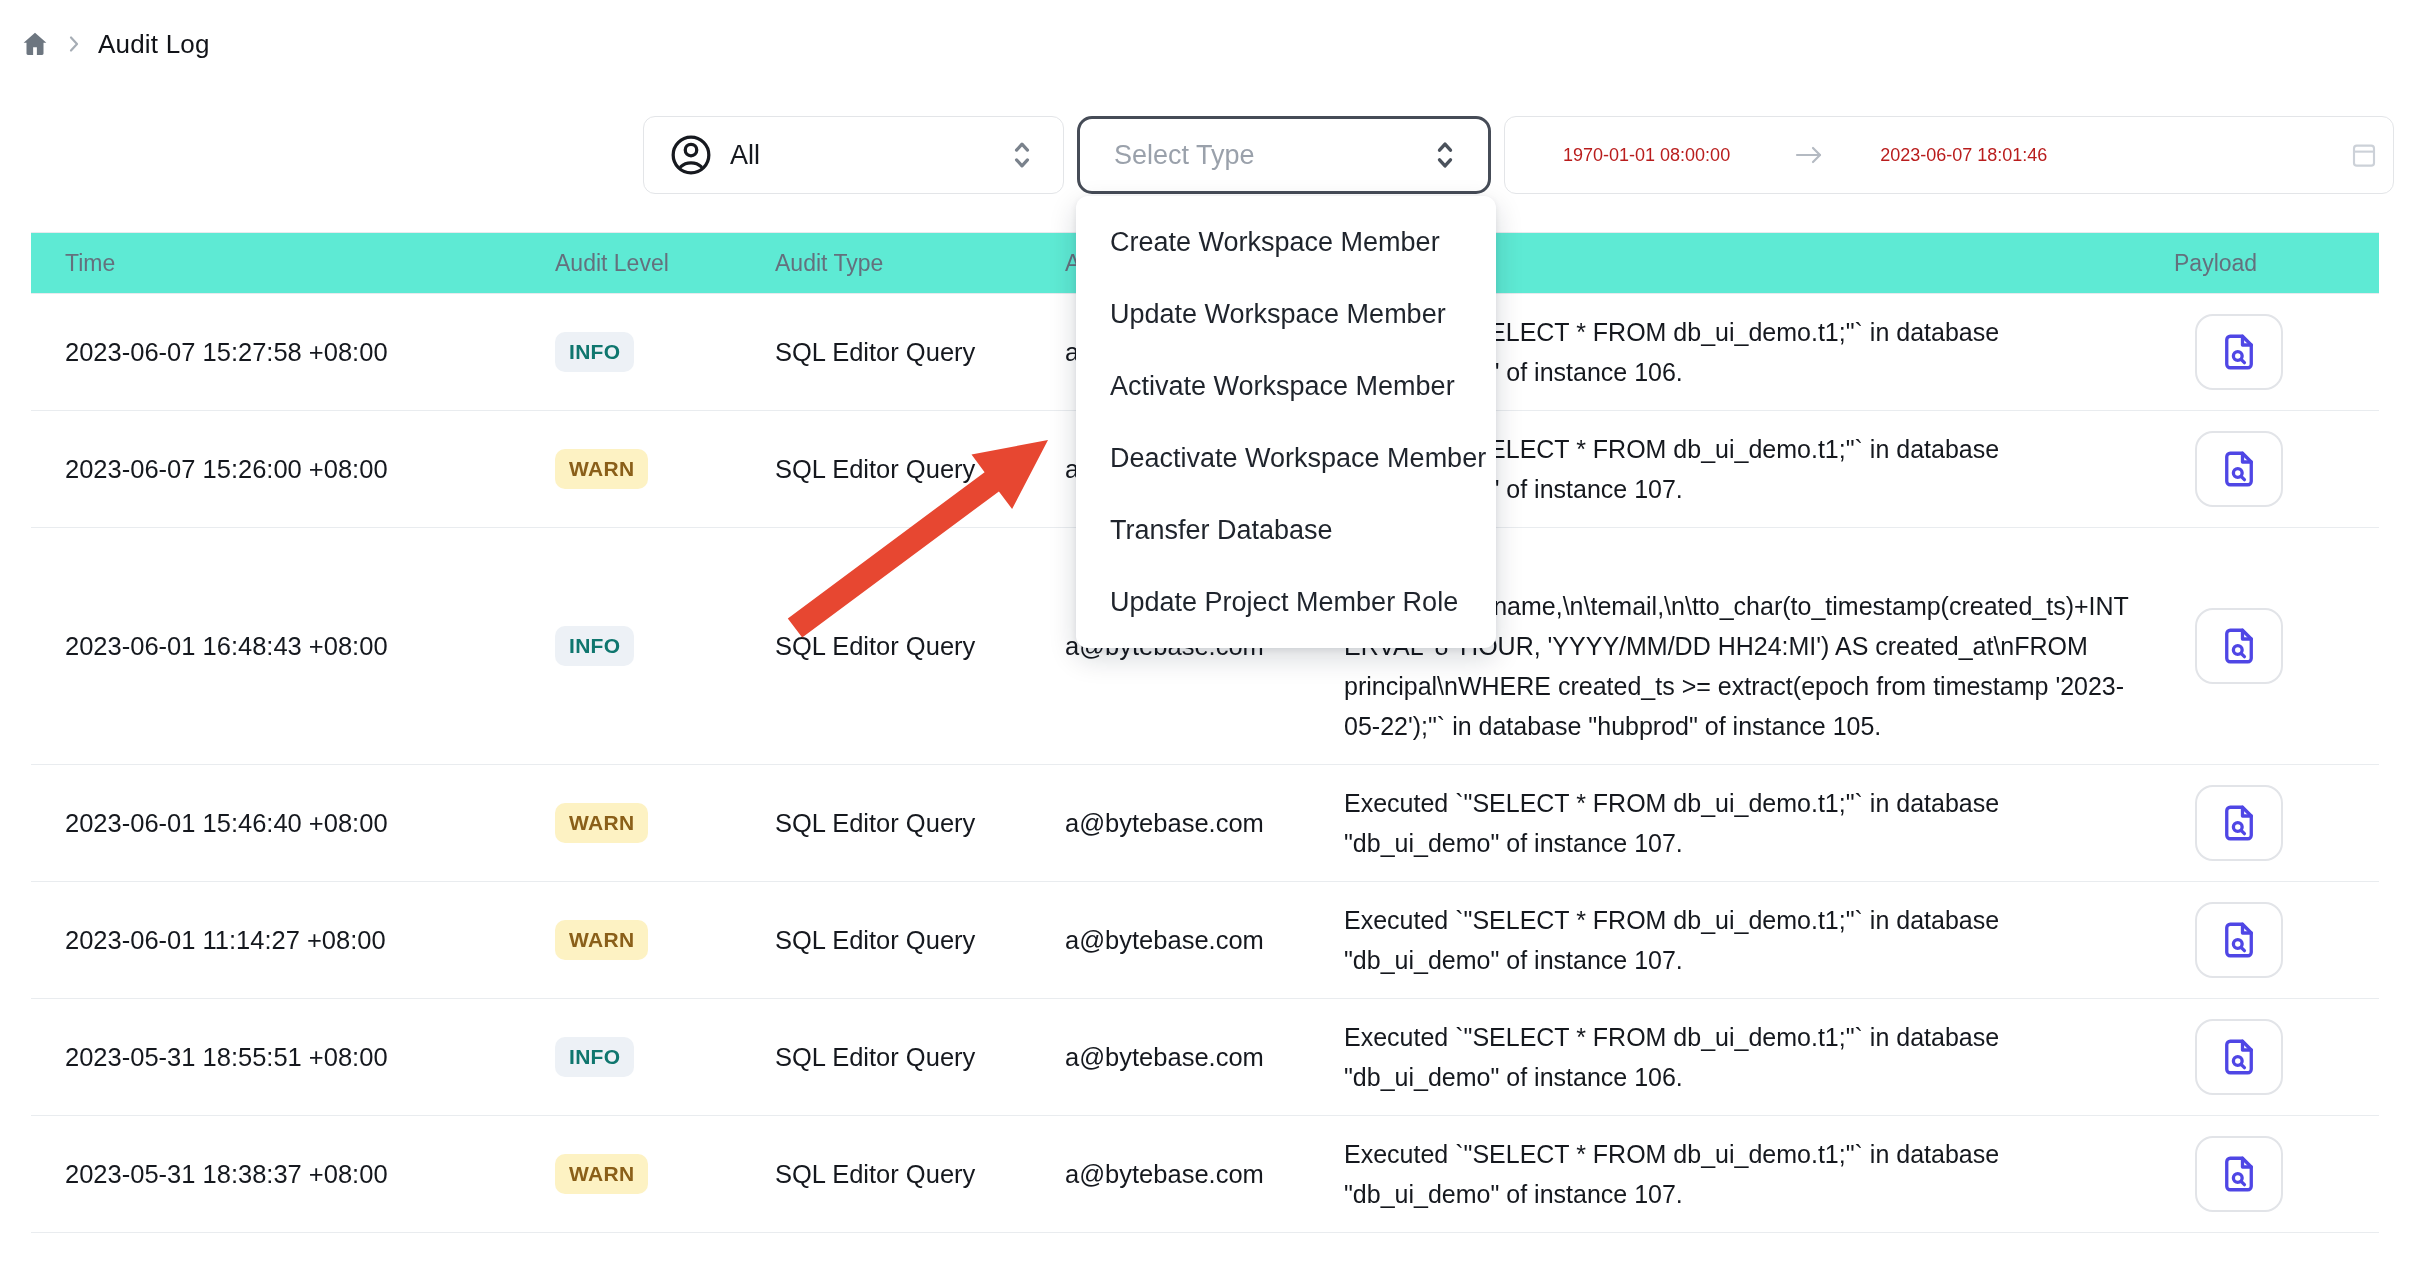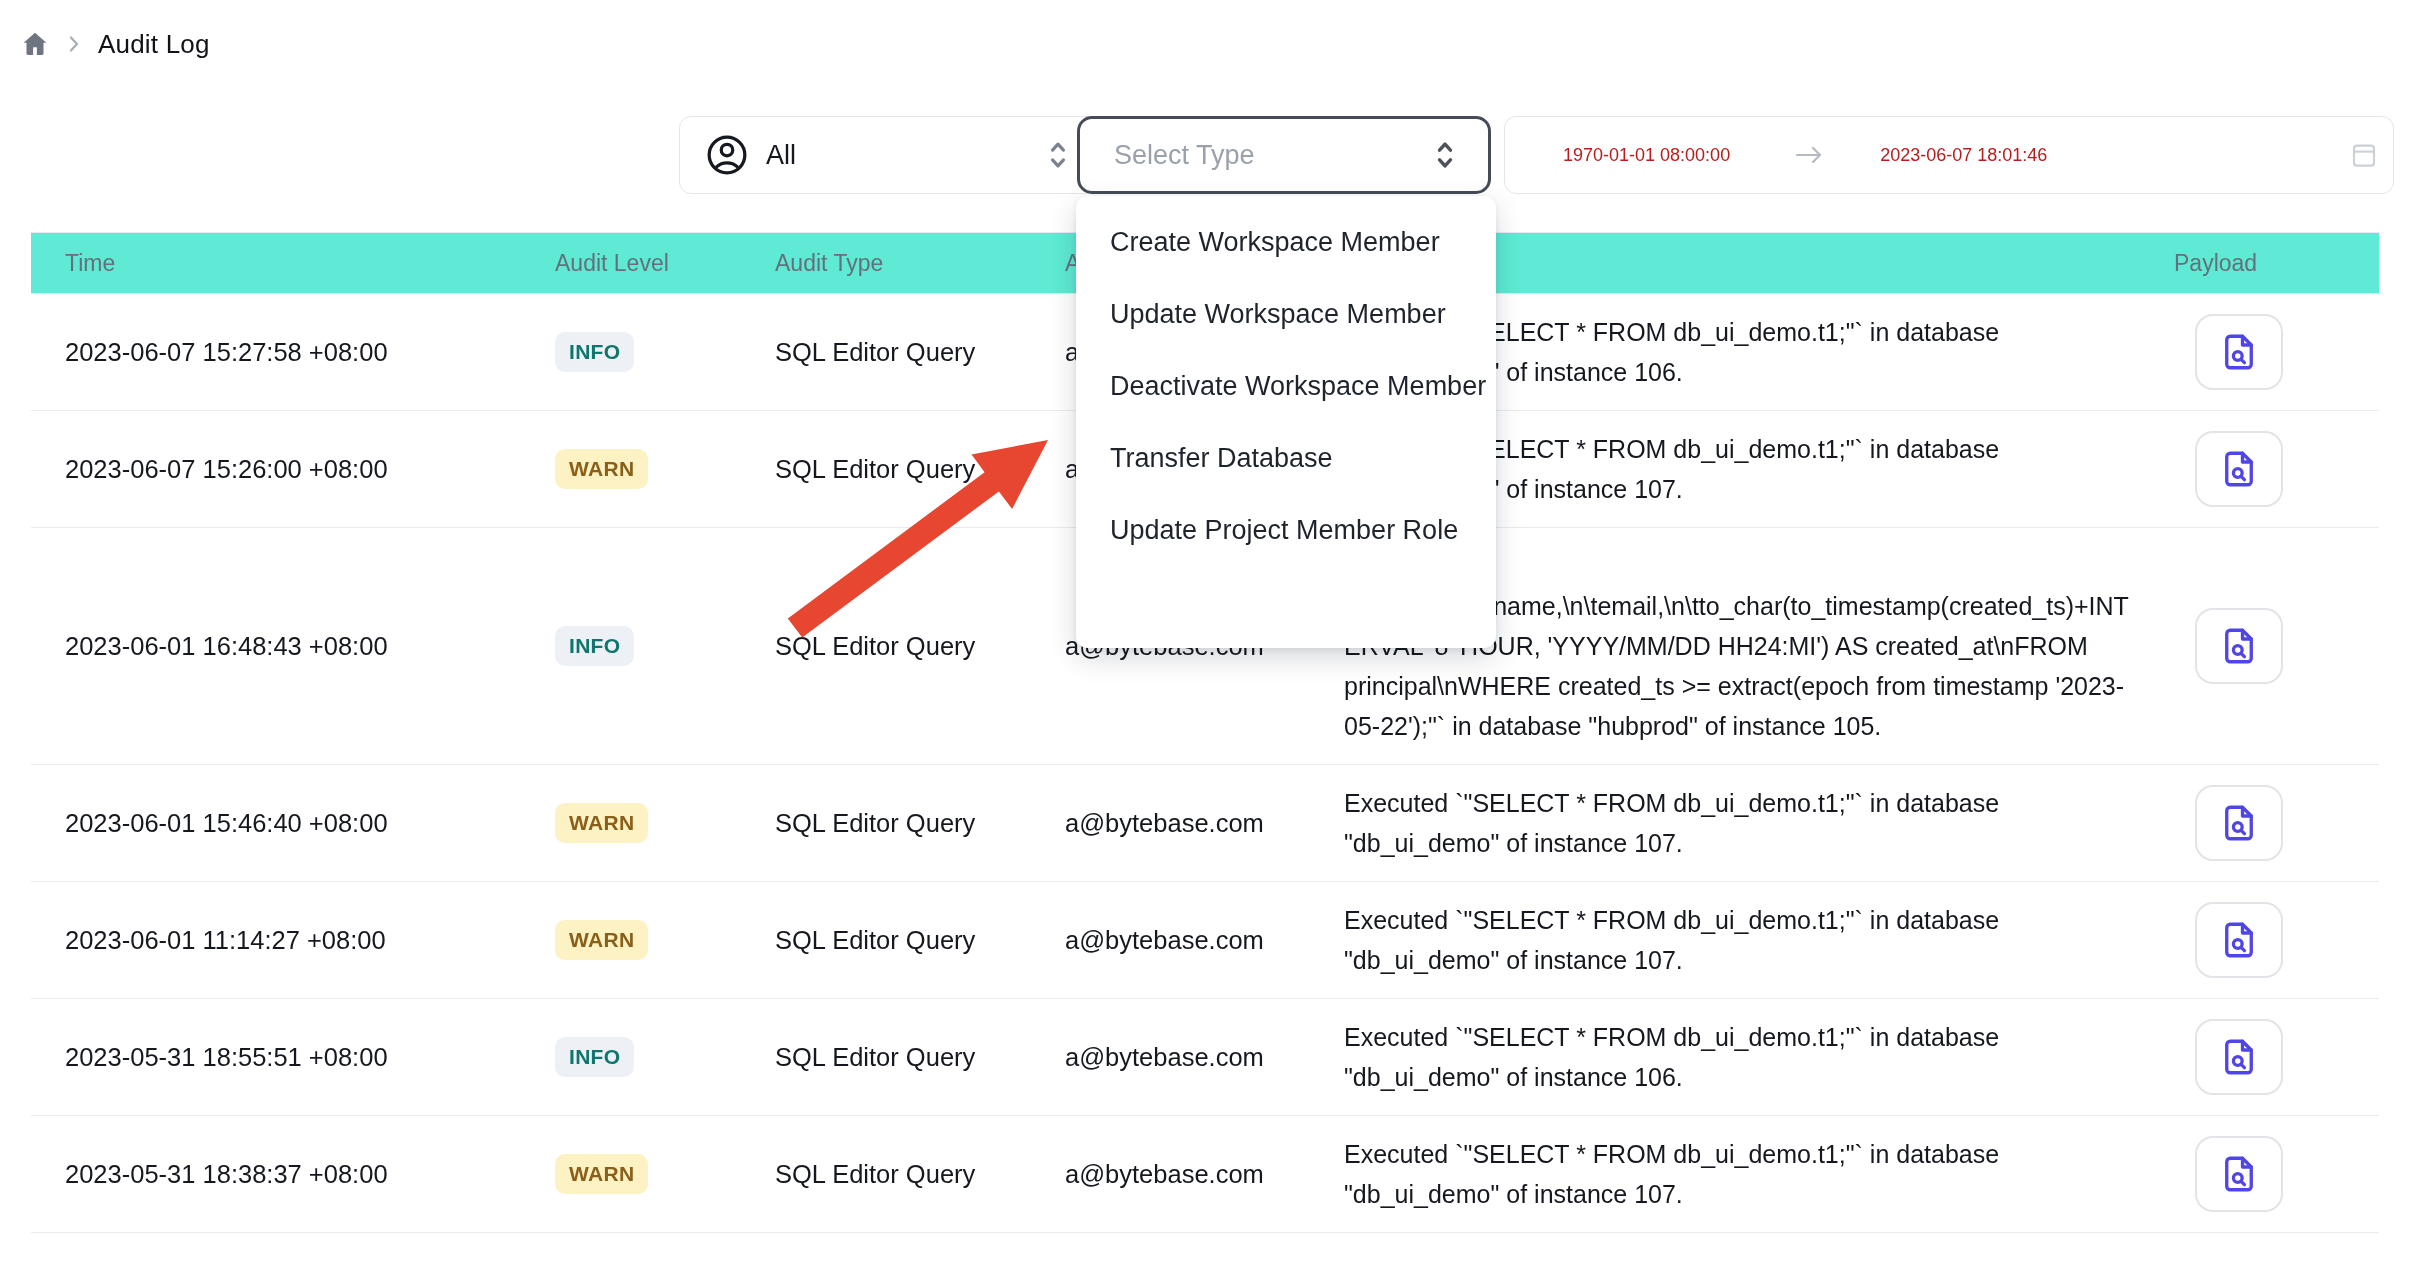--- a/index.html
+++ b/index.html
@@ -9,21 +9,21 @@
     font-family:"Liberation Sans","DejaVu Sans",sans-serif; color:#15181e;
   }
   
   .breadcrumb { position:absolute; left:20px; top:24px; height:40px; display:flex; align-items:center; gap:14px;text-align:right; }
   .crumb-title { font-size:26px; font-weight:500; color:#111318; letter-spacing:.2px; }
   
   .select-box {
     position:absolute; top:116px; height:78px; background:#fff;
     border:1.5px solid #e3e5e8; border-radius:12px; display:flex; align-items:center;
   }
-  .all-select { left:643px; width:421px; padding:0 26px 0 24px;margin-left:36px; }
+  .all-select { left:643px; width:421px; padding:0 26px 0 24px; }
   .all-select .val { font-size:27px; color:#15181e; margin-left:16px; }
   .type-select { left:1077px; width:414px; border:3px solid #464c57; border-radius:15px; padding:0 28px 0 34px;gap:35px; }
   .type-select .ph { font-size:27px; color:#9aa1ab; }
   .chev { margin-left:auto; flex:0 0 auto; }
   .daterange { left:1504px; width:890px; padding:0 14px 0 58px; }
   .daterange .d { font-size:18px; color:#b91c1c; white-space:nowrap; }
   .daterange .sep { margin:0 56px 0 64px; flex:0 0 auto; }
   .daterange .cal { margin-left:auto; flex:0 0 auto; }
   
   .table { position:absolute; left:31px; top:232px; width:2348px; }
@@ -269,20 +269,21 @@
         </span>
       </button>
     </div>
   </div>
 </div>
   </div>
 
   <div class="dropdown" id="type-dropdown">
       <div class="dd-item">Create Workspace Member</div>
       <div class="dd-item">Update Workspace Member</div>
+      <div class="dd-item">Activate Workspace Member</div>
       <div class="dd-item">Deactivate Workspace Member</div>
       <div class="dd-item">Transfer Database</div>
       <div class="dd-item">Update Project Member Role</div>
     </div>
 
   <svg class="arrow-annotation" width="2410" height="1268" viewBox="0 0 2410 1268">
     <polygon points="802.2,637.6 998.9,491.4 1012.1,509.1 1048,440 971.5,454.5 984.6,472.2 787.8,618.4" fill="#e74731"></polygon>
   </svg>
 
 </div>

